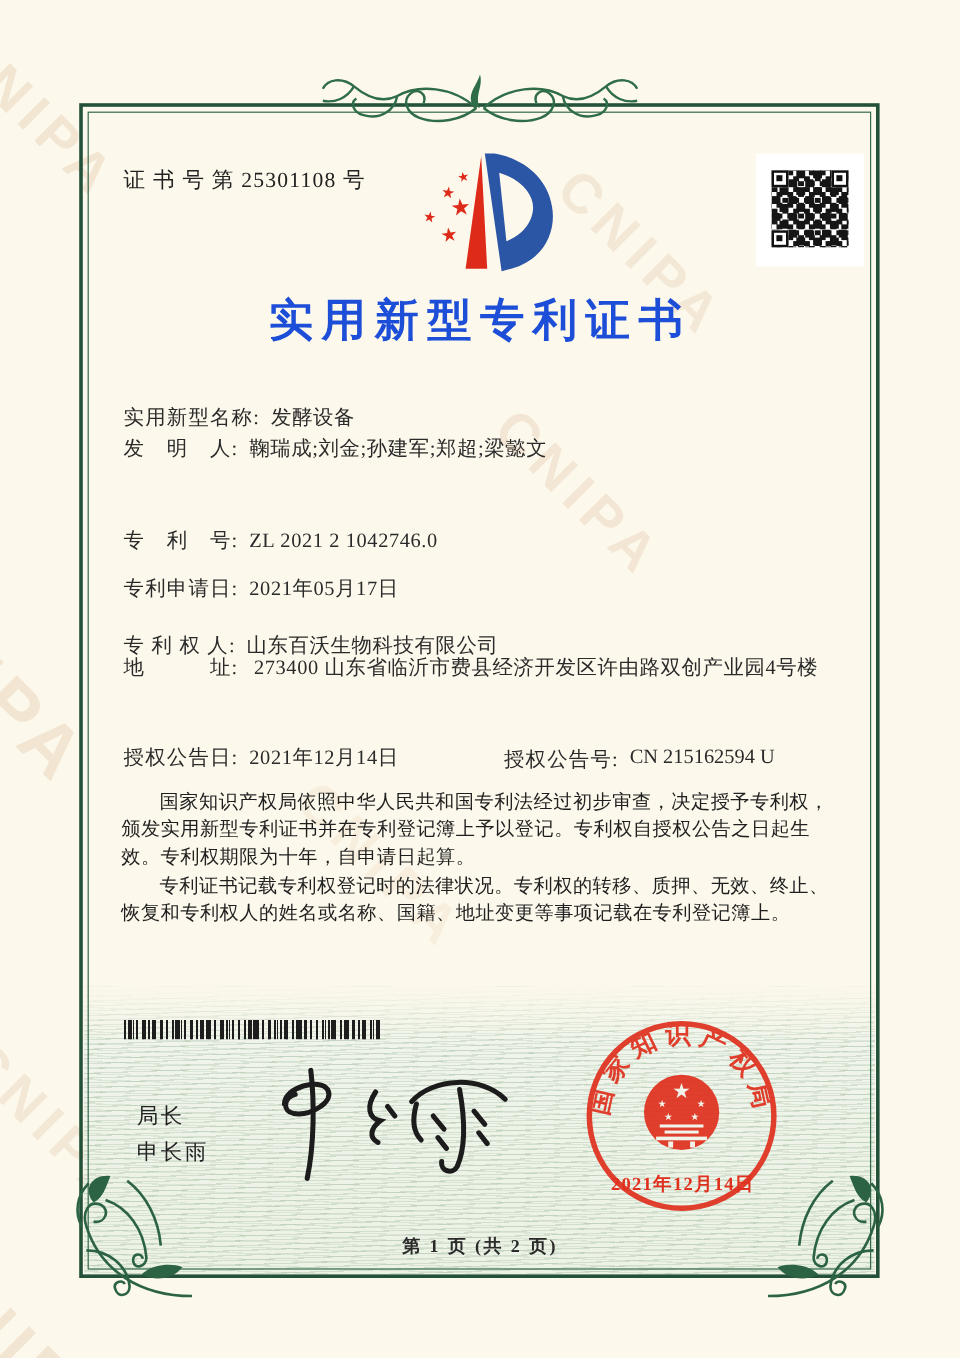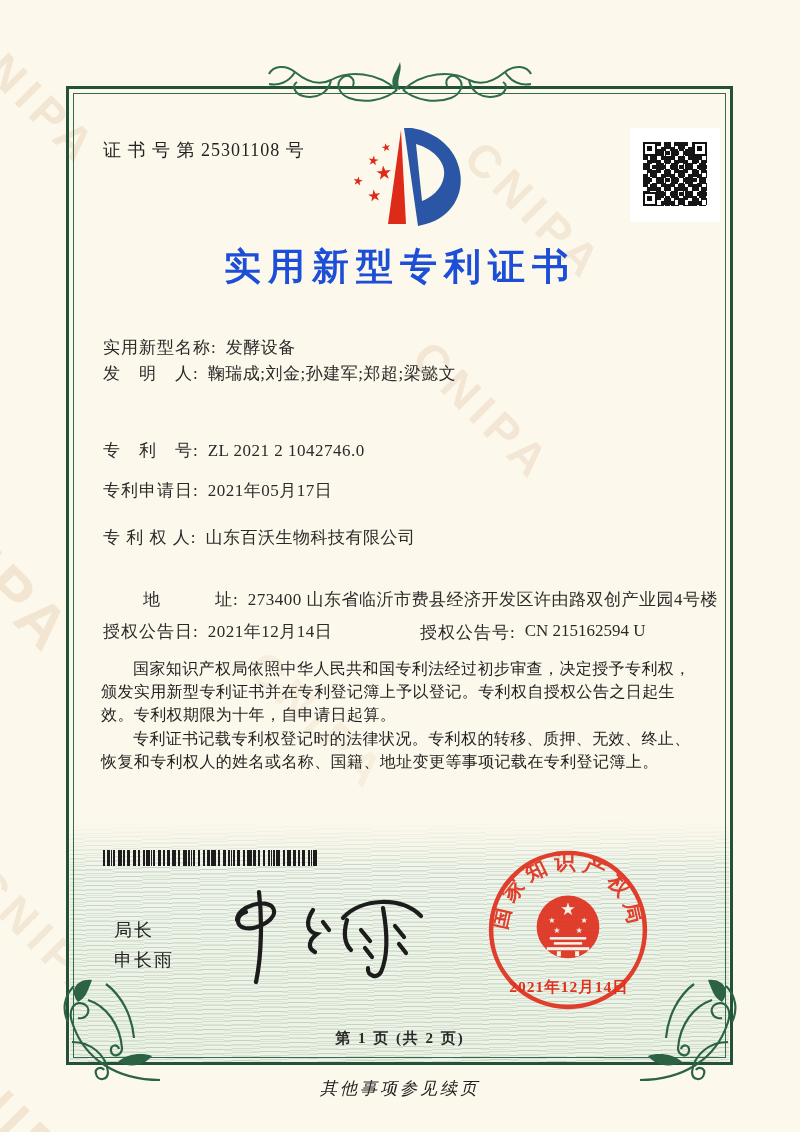--- a/index.html
+++ b/index.html
@@ -39,23 +39,23 @@
         repeating-conic-gradient(#151515 0% 25%, #fff 0% 50%);
       background-size:9px 9px, 14px 14px;}
   .finder{position:absolute;width:14px;height:14px;border:2.5px solid #111;background:#fff;box-sizing:border-box;}
   .finder::after{content:'';position:absolute;left:2px;top:2px;width:5px;height:5px;background:#111;}
   .f-tl{left:0;top:0;} .f-tr{right:0;top:0;} .f-bl{left:0;bottom:0;}
   .title{position:absolute;left:0;top:242px;width:100%;text-align:center;
          font-size:37px;font-weight:bold;letter-spacing:7px;color:#1d4ed8;}
   
   .row{position:absolute;left:103px;display:flex;font-size:17px;line-height:1.35;}
   .row .lbl{white-space:pre;letter-spacing:1px;}
-  .row .val{margin-left:9px;letter-spacing:.5px;}
+  .row .val{margin-left:9px;letter-spacing:.5px;text-align:center;}
   .r1{top:337px;} .r2{top:363px;} .r3{top:440px;} .r4{top:480px;}
-  .r5{top:527px;} .r6{top:589px;margin-left:40px;} .r7{top:621px;}
+  .r5{top:527px;} .r6{top:546px;} .r7{top:621px;}
   .r6 .val{width:478px;}
   .grant2{position:absolute;left:420px;top:621px;display:flex;font-size:17px;}
   .grant2 .lbl{white-space:pre;letter-spacing:1px;} .grant2 .val{margin-left:9px;}
   
   .legal{position:absolute;left:101px;top:657px;width:600px;font-size:16px;line-height:1.45;
          letter-spacing:.4px;color:#1f1f1f;}
   .legal p{margin:0;text-indent:2em;}
   
   .barcode{position:absolute;left:103px;top:850px;width:214px;height:16px;
      background:
@@ -232,15 +232,14 @@
       <rect x="67" y="90" width="36" height="2.5"></rect>
       <rect x="71" y="95" width="28" height="2.5"></rect>
       <rect x="64" y="100" width="42" height="3"></rect>
       <rect x="74" y="104" width="4" height="5"></rect>
       <rect x="92" y="104" width="4" height="5"></rect>
     </g>
   </svg>
   <div class="seal-date">2021年12月14日</div>
 
   <div class="page-info">第 1 页 (共 2 页)</div>
-  <div class="cont-note">其他事项参见续页</div>
 
 </div>
 
 </body></html>

